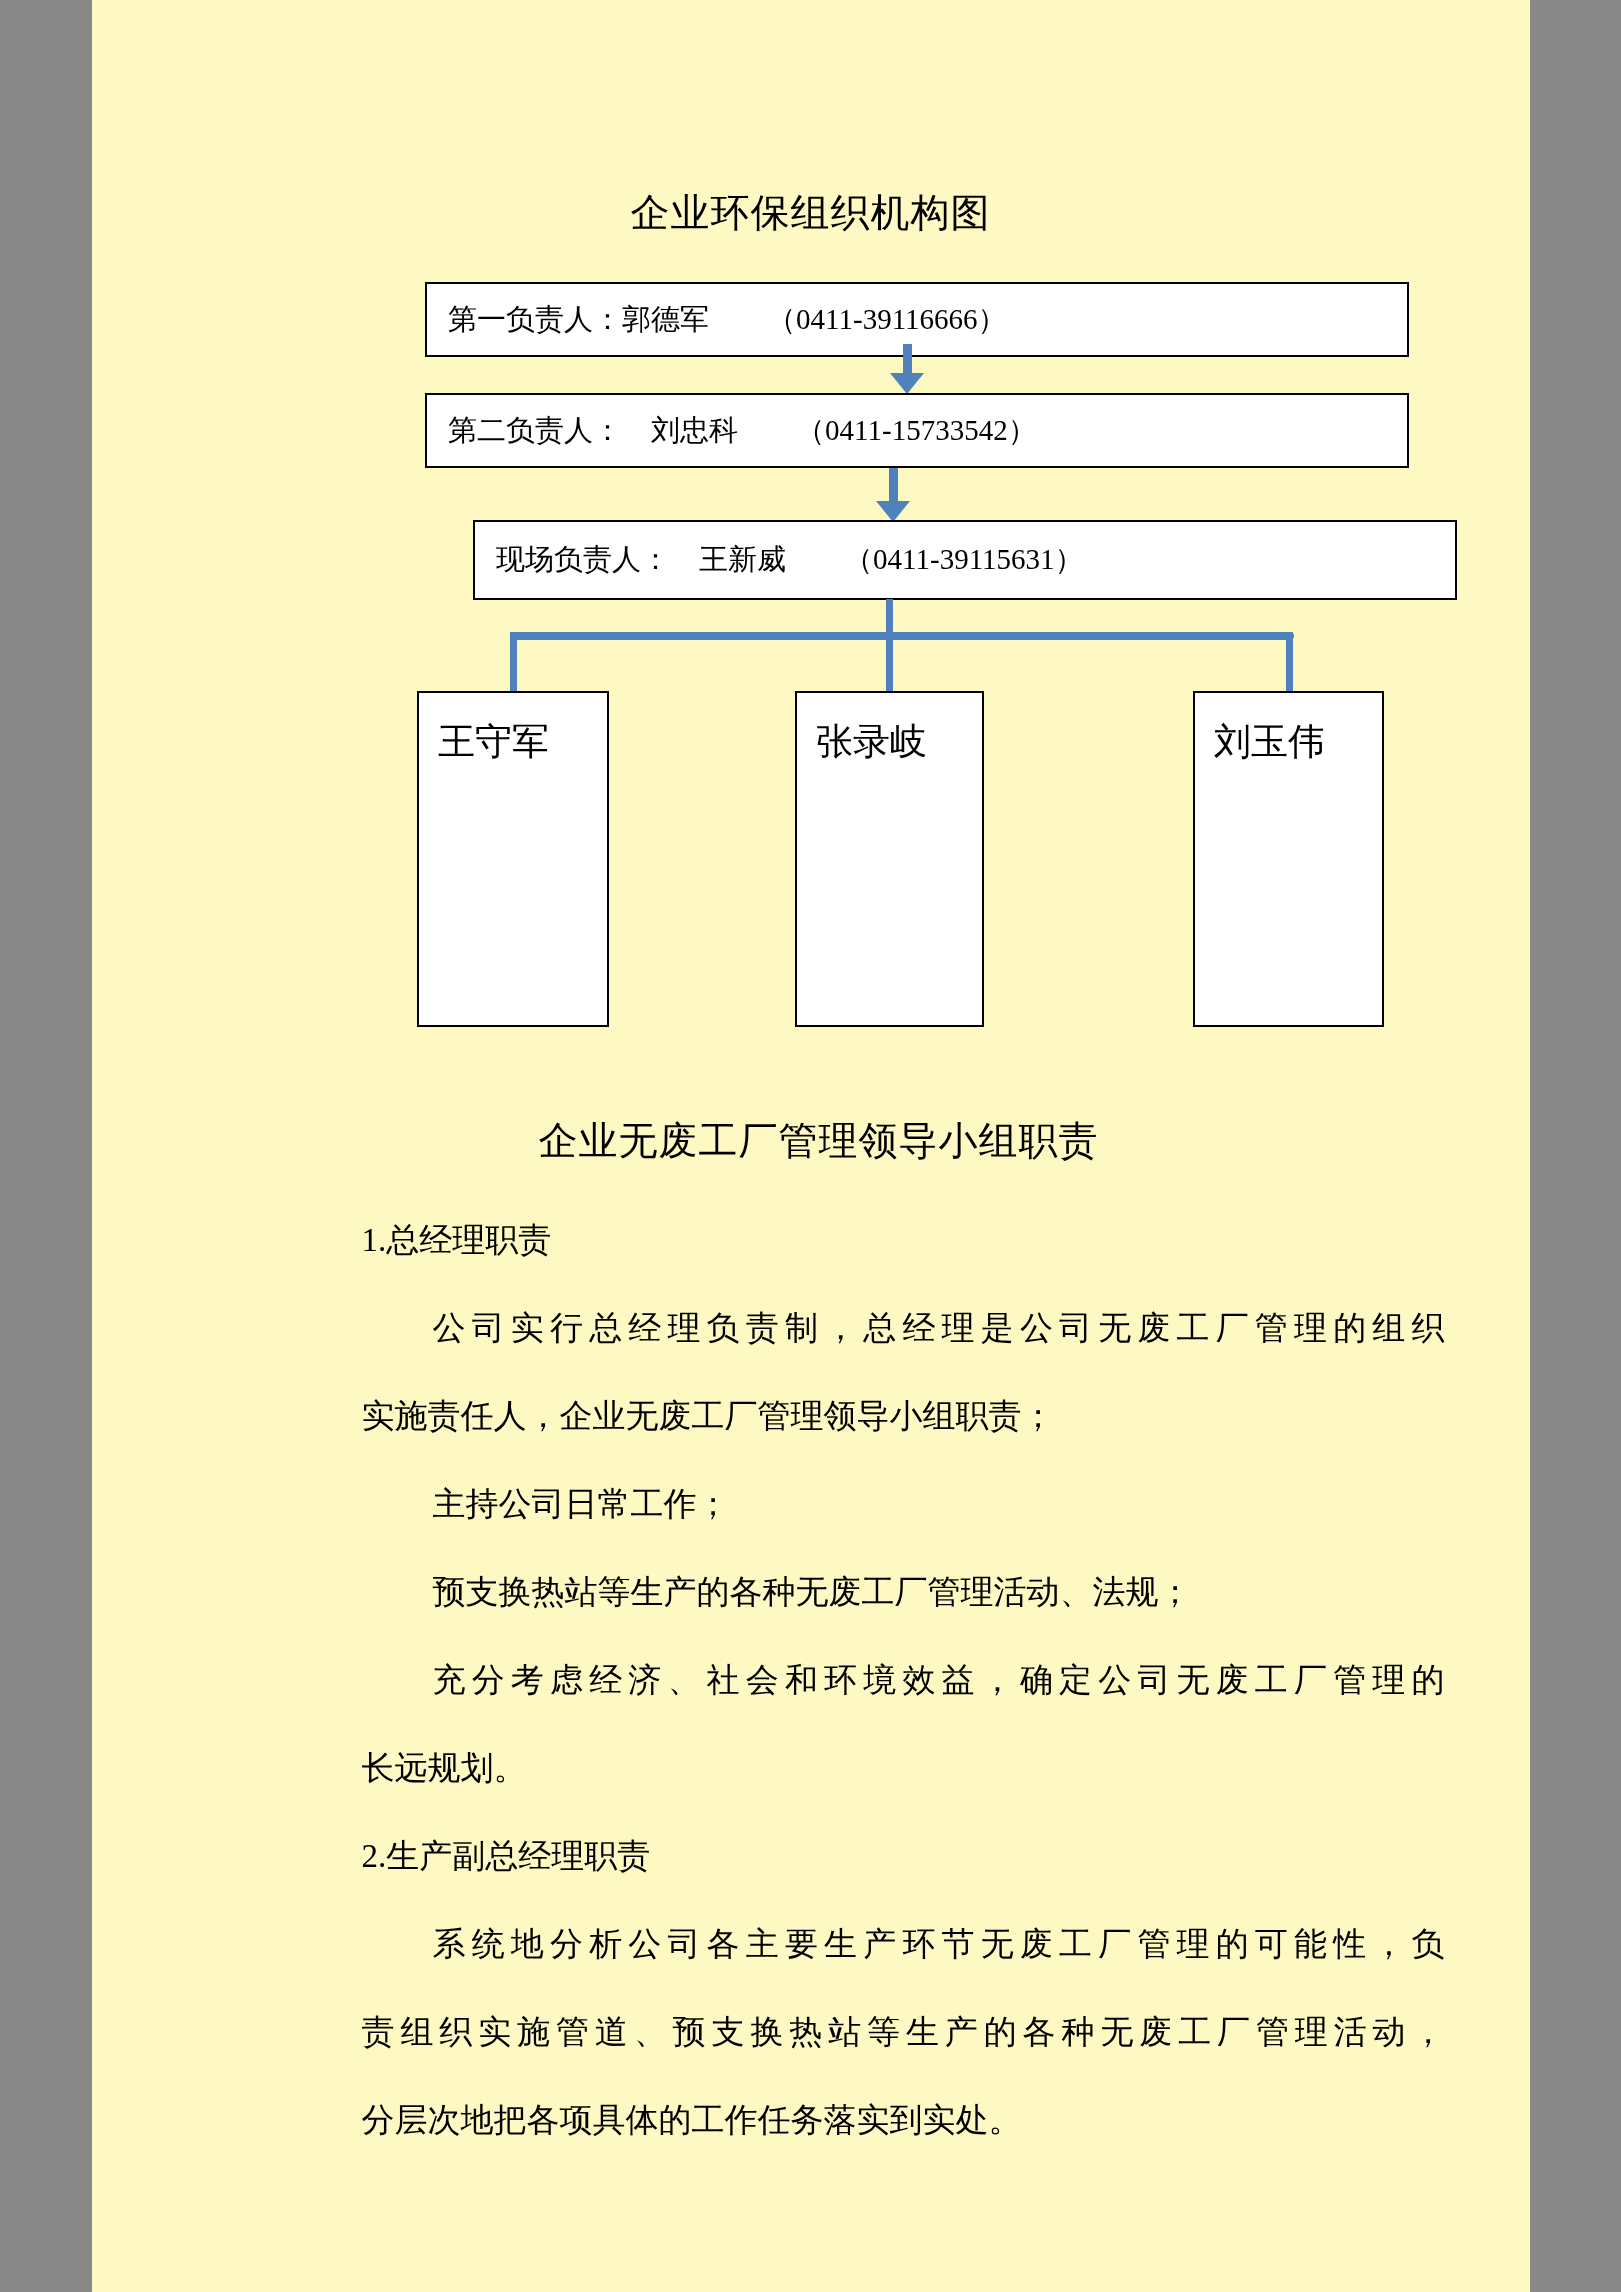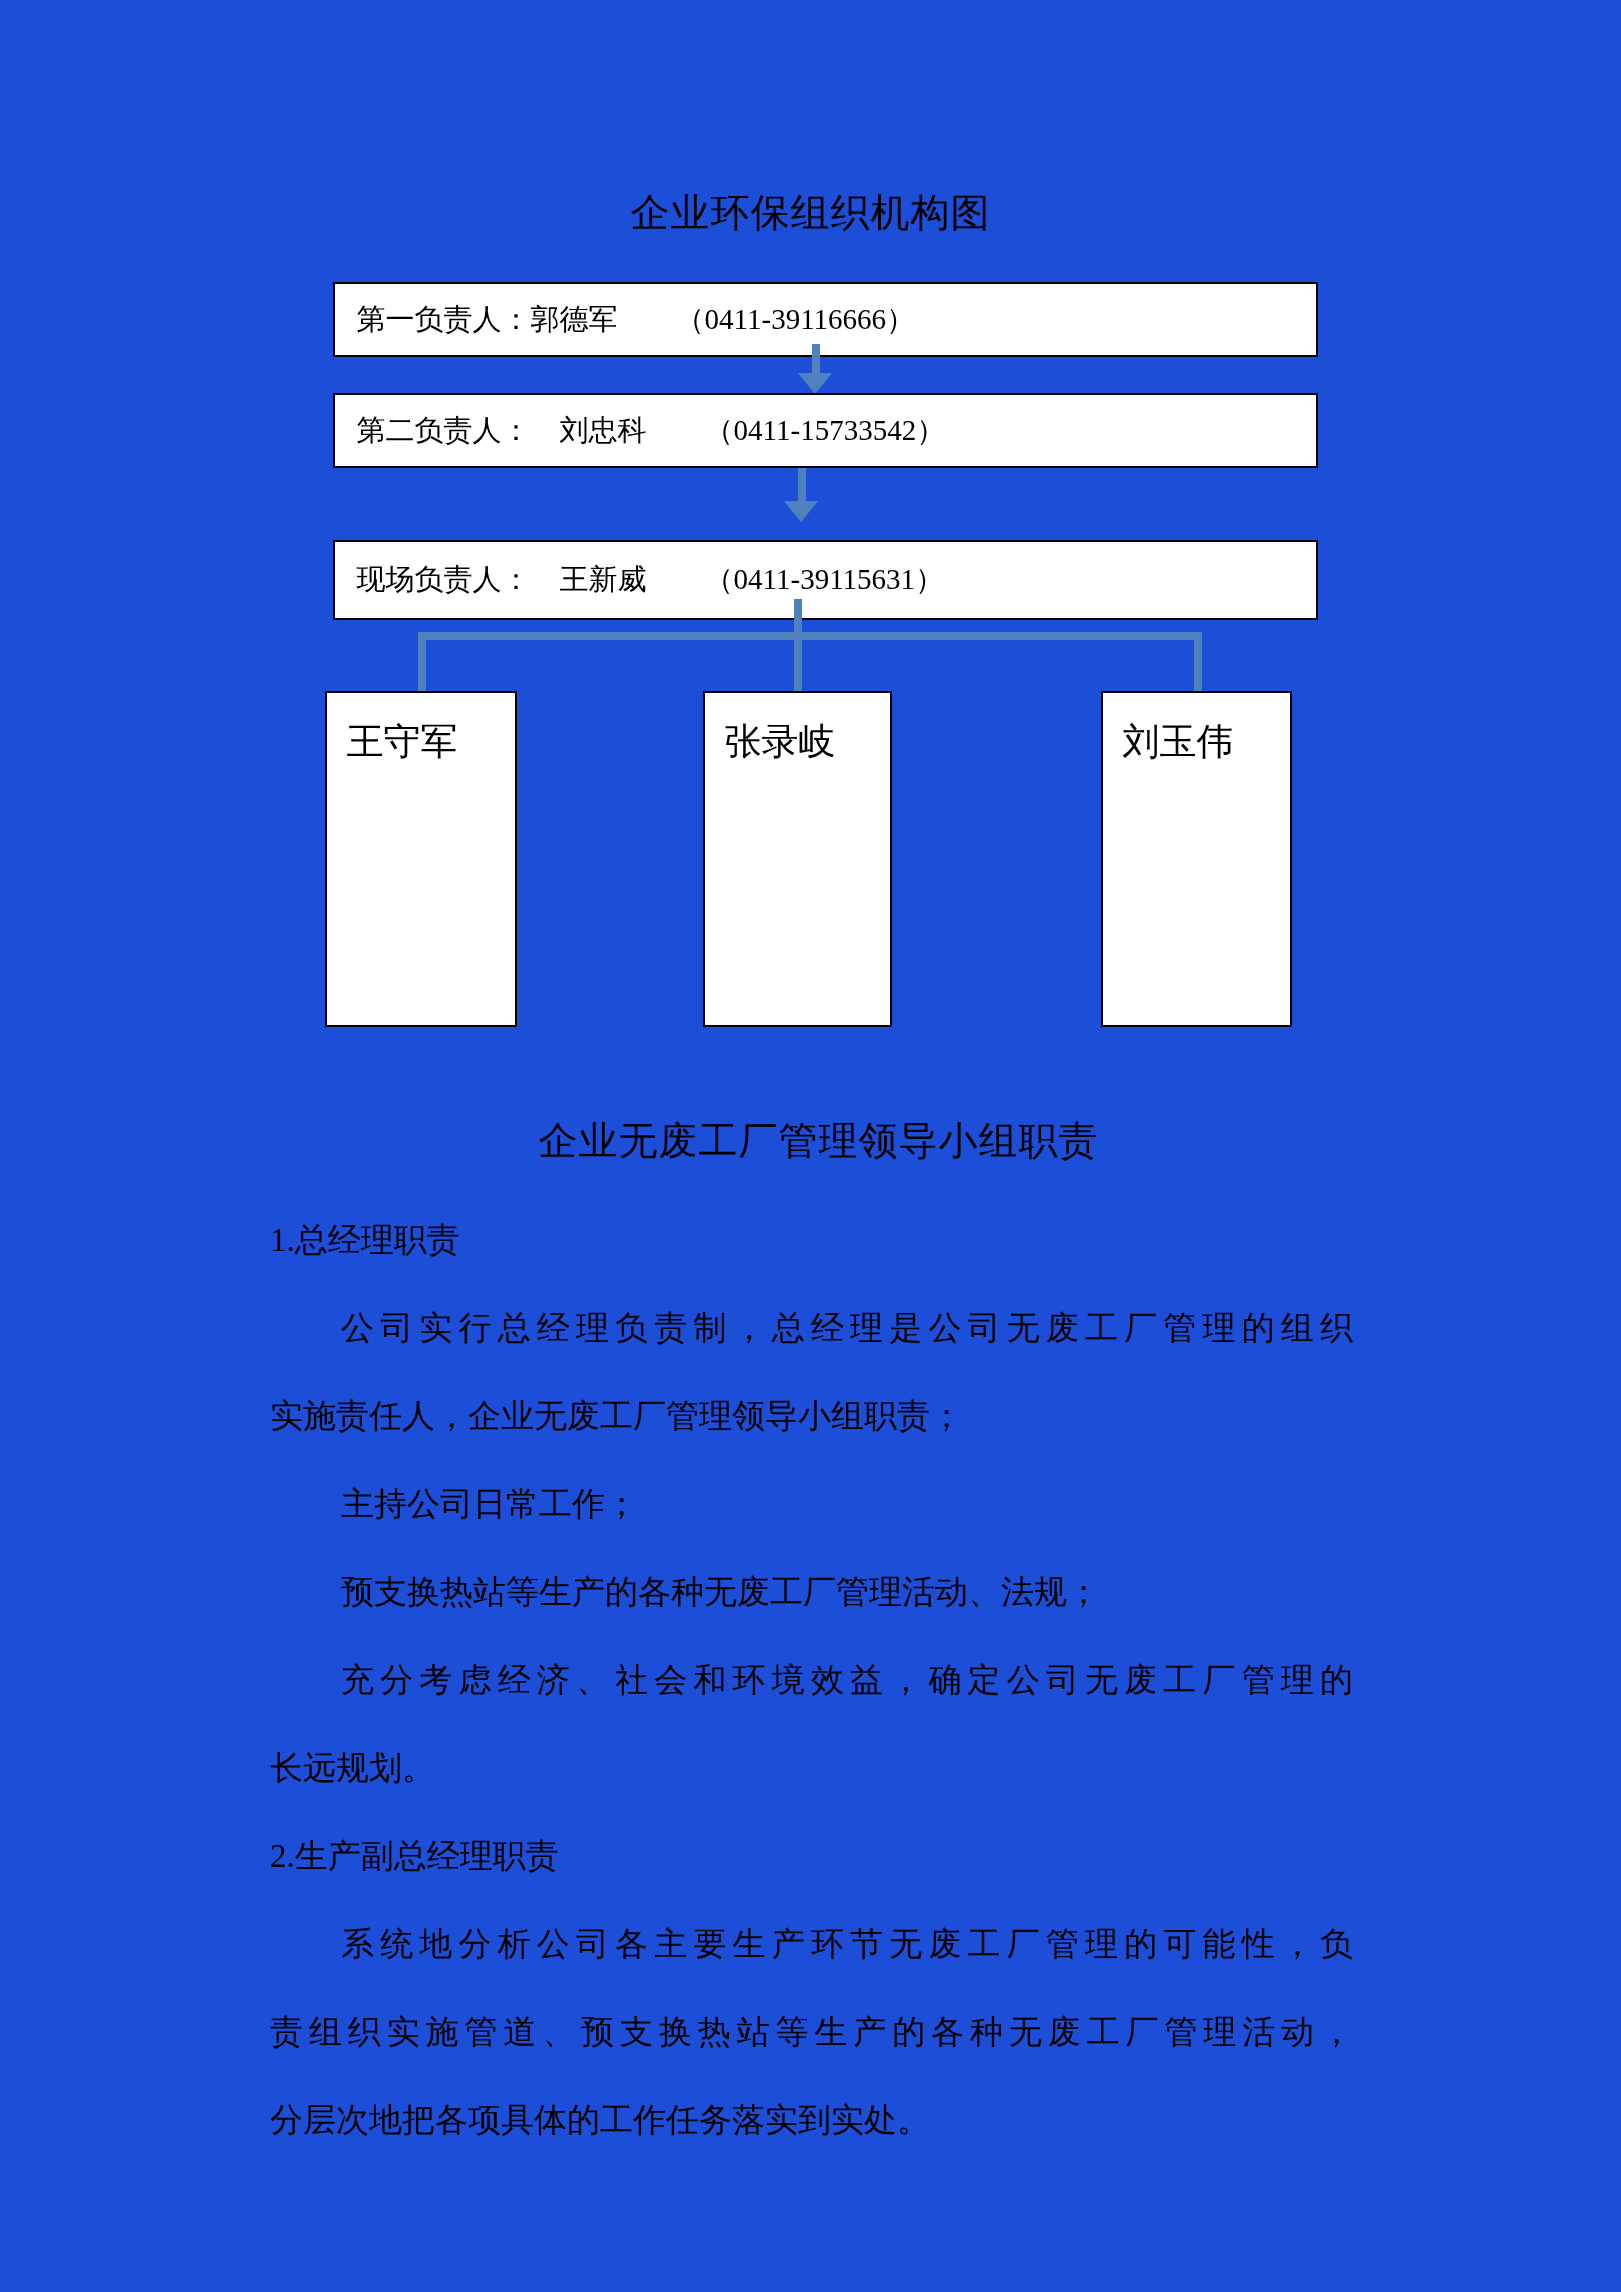--- a/index.html
+++ b/index.html
@@ -1,21 +1,21 @@
 <!DOCTYPE html>
 <html><head>
 <meta charset="utf-8">
 <style>
   html, body { margin: 0; padding: 0; background: #888; }
   .page {
     position: relative;
-    width: 1621px;
+    width: 1438px;
     height: 2293px;
     margin: 0 auto;
-    background: #1d4ed8;
+    background: #fef9c3;
     font-family: "Liberation Serif", "DejaVu Serif", serif;
     color: #000;
     overflow: hidden;
   }
   .doc-title {
     position: absolute;
     left: 0; top: 189px;
     width: 100%;
     text-align: center;
     font-size: 39px;
@@ -40,21 +40,21 @@
     border: 2px solid #000;
     background: #fff;
     display: flex;
     align-items: center;
     padding-left: 21.6px;
     box-sizing: content-box;
     font-size: 29px;
   }
   .leader-box.b1 { top: 282px; }
   .leader-box.b2 { top: 393px; height: 71px; }
-  .leader-box.b3 { top: 540px; height: 76px; }
+  .leader-box.b3 { top: 520px; height: 76px; margin-left: 48px; }
 
   .member-box {
     position: absolute;
     top: 691px;
     height: 336px;
     border: 2px solid #000;
     background: #fff;
     box-sizing: border-box;
     font-size: 37px;
   }

